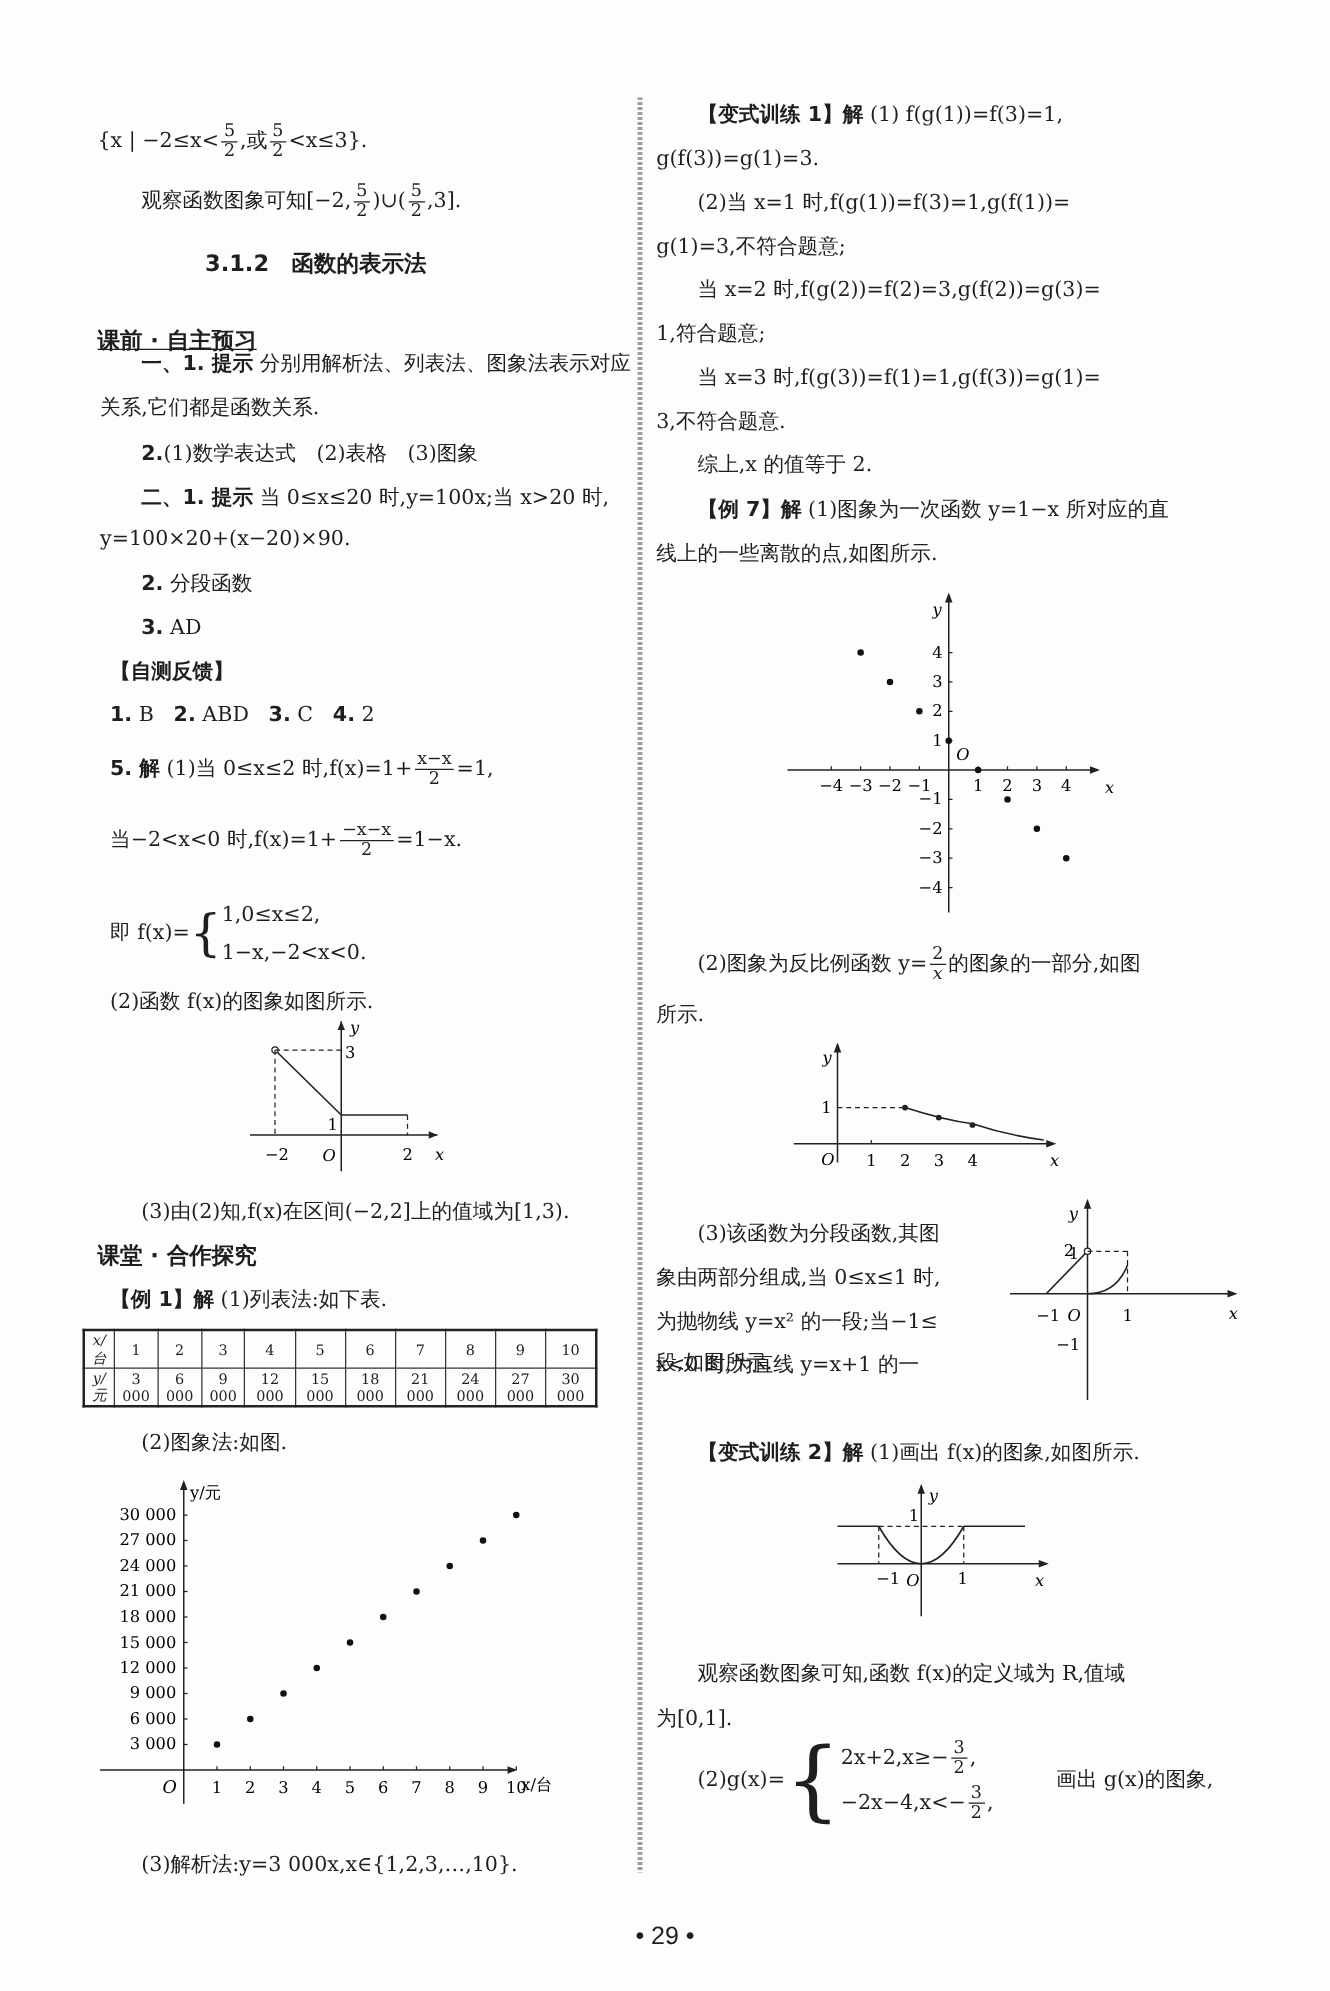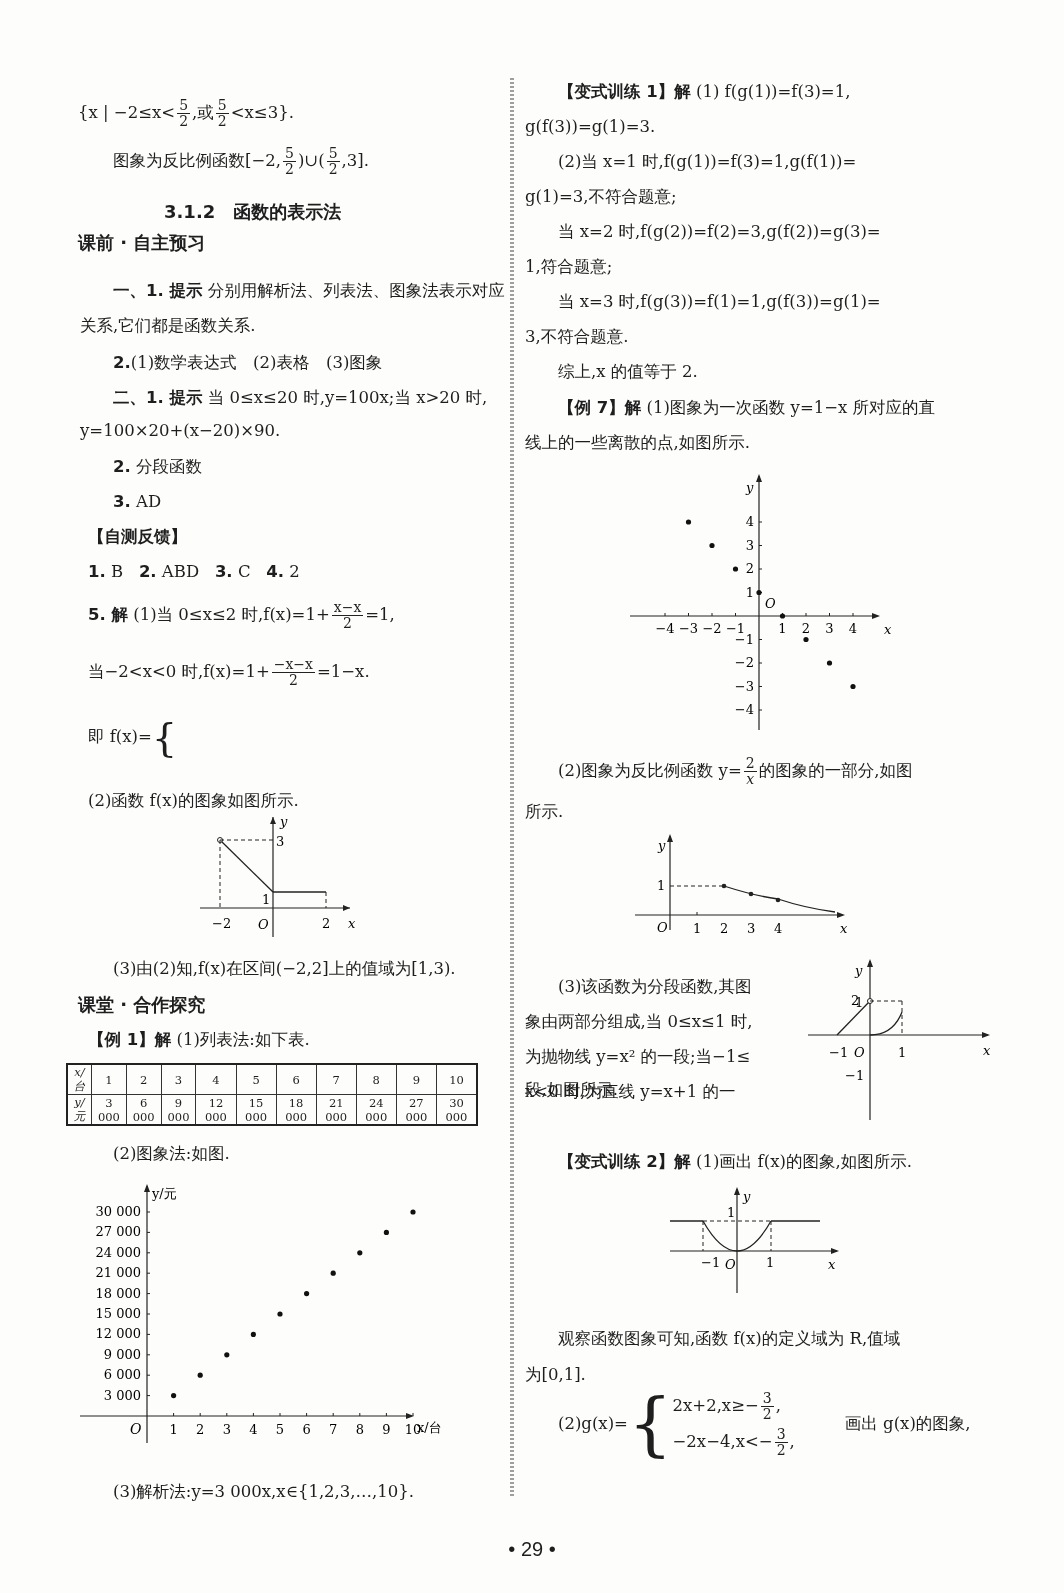--- a/index.html
+++ b/index.html
@@ -31,46 +31,46 @@
 
 <div class="divider"></div>
 
 <div class="col left">
 
   <div class="line" style="top:86px;left:-2px;margin-top:12px;">
     <span>{x | −2≤x&lt;</span><span class="frac"><span class="n">5</span><span class="d">2</span></span><span>,或</span><span class="frac"><span class="n">5</span><span class="d">2</span></span><span>&lt;x≤3}.</span>
   </div>
 
   <div class="line ind" style="top:146px;">
-    <span>图象为反比例函数</span><span>[−2,</span><span class="frac"><span class="n">5</span><span class="d">2</span></span><span>)∪(</span><span class="frac"><span class="n">5</span><span class="d">2</span></span><span>,3].</span>
+    <span>观察函数图象可知</span><span>[−2,</span><span class="frac"><span class="n">5</span><span class="d">2</span></span><span>)∪(</span><span class="frac"><span class="n">5</span><span class="d">2</span></span><span>,3].</span>
   </div>
 
   <div class="line sec-title" style="top:200px;left:84px;">3.1.2　函数的表示法</div>
-  <div class="line sec-title" style="top:231px;left:-2px;">课前 · 自主预习</div>
+  <div class="line sec-title" style="top:261px;left:-2px;text-decoration:underline;">课前 · 自主预习</div>
 
   <div class="line ind" style="top:279px;"><span class="b">一、1. 提示</span><span> 分别用解析法、列表法、图象法表示对应</span></div>
   <div class="line" style="top:314px;">关系,它们都是函数关系.</div>
   <div class="line ind" style="top:351px;"><span class="b">2.</span><span>(1)数学表达式　(2)表格　(3)图象</span></div>
   <div class="line ind" style="top:386px;"><span class="b">二、1. 提示</span><span> 当 0≤x≤20 时,y=100x;当 x&gt;20 时,</span></div>
   <div class="line" style="top:419px;">y=100×20+(x−20)×90.</div>
   <div class="line ind" style="top:455px;"><span class="b">2.</span><span> 分段函数</span></div>
   <div class="line ind" style="top:490px;"><span class="b">3.</span><span> AD</span></div>
 
   <div class="line b" style="top:525px;left:8px;">【自测反馈】</div>
   <div class="line" style="top:560px;left:8px;">
     <span class="b">1.</span><span> B</span>&nbsp;&nbsp;
     <span class="b">2.</span><span> ABD</span>&nbsp;&nbsp;
     <span class="b">3.</span><span> C</span>&nbsp;&nbsp;
     <span class="b">4.</span><span> 2</span>
   </div>
 
   <div class="line" style="top:600px;left:8px;"><span class="b">5. 解</span><span> (1)当 0≤x≤2 时,f(x)=1+</span><span class="frac"><span class="n">x−x</span><span class="d">2</span></span><span>=1,</span></div>
   <div class="line" style="top:657px;left:8px;"><span>当−2&lt;x&lt;0 时,f(x)=1+</span><span class="frac"><span class="n">−x−x</span><span class="d">2</span></span><span>=1−x.</span></div>
   <div class="line" style="top:717px;left:8px;line-height:30px;">
-    <span>即 f(x)=</span><span class="brace-l">{</span>
+    <span>即 f(x)=</span><span class="brace-l">{</span><span style="display:inline-block;vertical-align:middle;line-height:30px;"><span style="display:block">1,0≤x≤2,</span><span style="display:block">1−x,−2&lt;x&lt;0.</span></span>
   </div>
   <div class="line" style="top:789px;left:8px;">(2)函数 f(x)的图象如图所示.</div>
 
   <svg style="position:absolute;left:110px;top:812px;" width="170" height="130">
     <line x1="10" y1="96" x2="160" y2="96" stroke="#222" stroke-width="1.2"></line>
     <polygon points="160,96 153,93 153,99" fill="#222"></polygon>
     <line x1="83" y1="125" x2="83" y2="5" stroke="#222" stroke-width="1.2"></line>
     <polygon points="83,5 80,12 86,12" fill="#222"></polygon>
     <text x="90" y="14" font-size="13" font-style="italic">y</text>
     <text x="158" y="116" font-size="13" font-style="italic">x</text>

